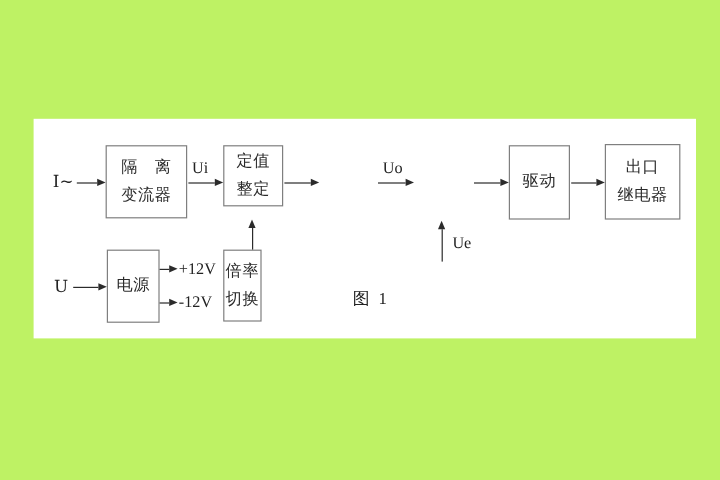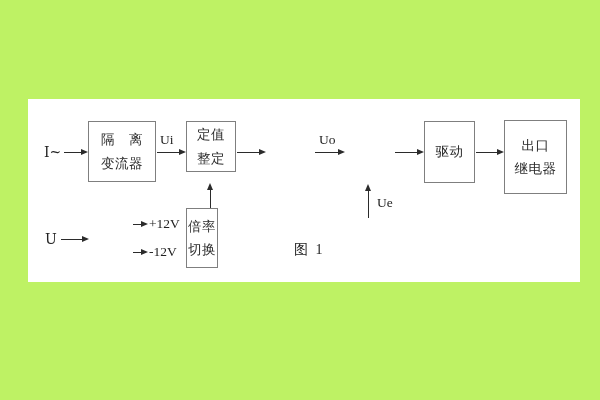--- a/index.html
+++ b/index.html
@@ -33,25 +33,28 @@
     <span>隔　离</span>
     <span>变流器</span>
   </div>
   <div class="box" style="left:186px;top:121px;width:50px;height:51px">
     <span>定值</span>
     <span>整定</span>
   </div>
   <div class="box" style="left:424px;top:121px;width:51px;height:62px">
     <span>驱动</span>
   </div>
-  <div class="box" style="left:504px;top:120px;width:63px;height:74px">
+  <div class="box" style="left:504px;top:120px;width:63px;height:63px">
     <span>出口</span>
     <span>继电器</span>
   </div>
 
+  <div class="box" style="left:89px;top:208px;width:44px;height:61px">
+    <span>电源</span>
+  </div>
   <div class="box" style="left:186px;top:208px;width:32px;height:60px">
     <span>倍率</span>
     <span>切换</span>
   </div>
 
   <div class="arr h" style="left:64px;top:152px;width:17px">
       <i class="head-r"></i>
     </div>
   <div class="arr h" style="left:157px;top:152px;width:22px">
       <i class="head-r"></i>

